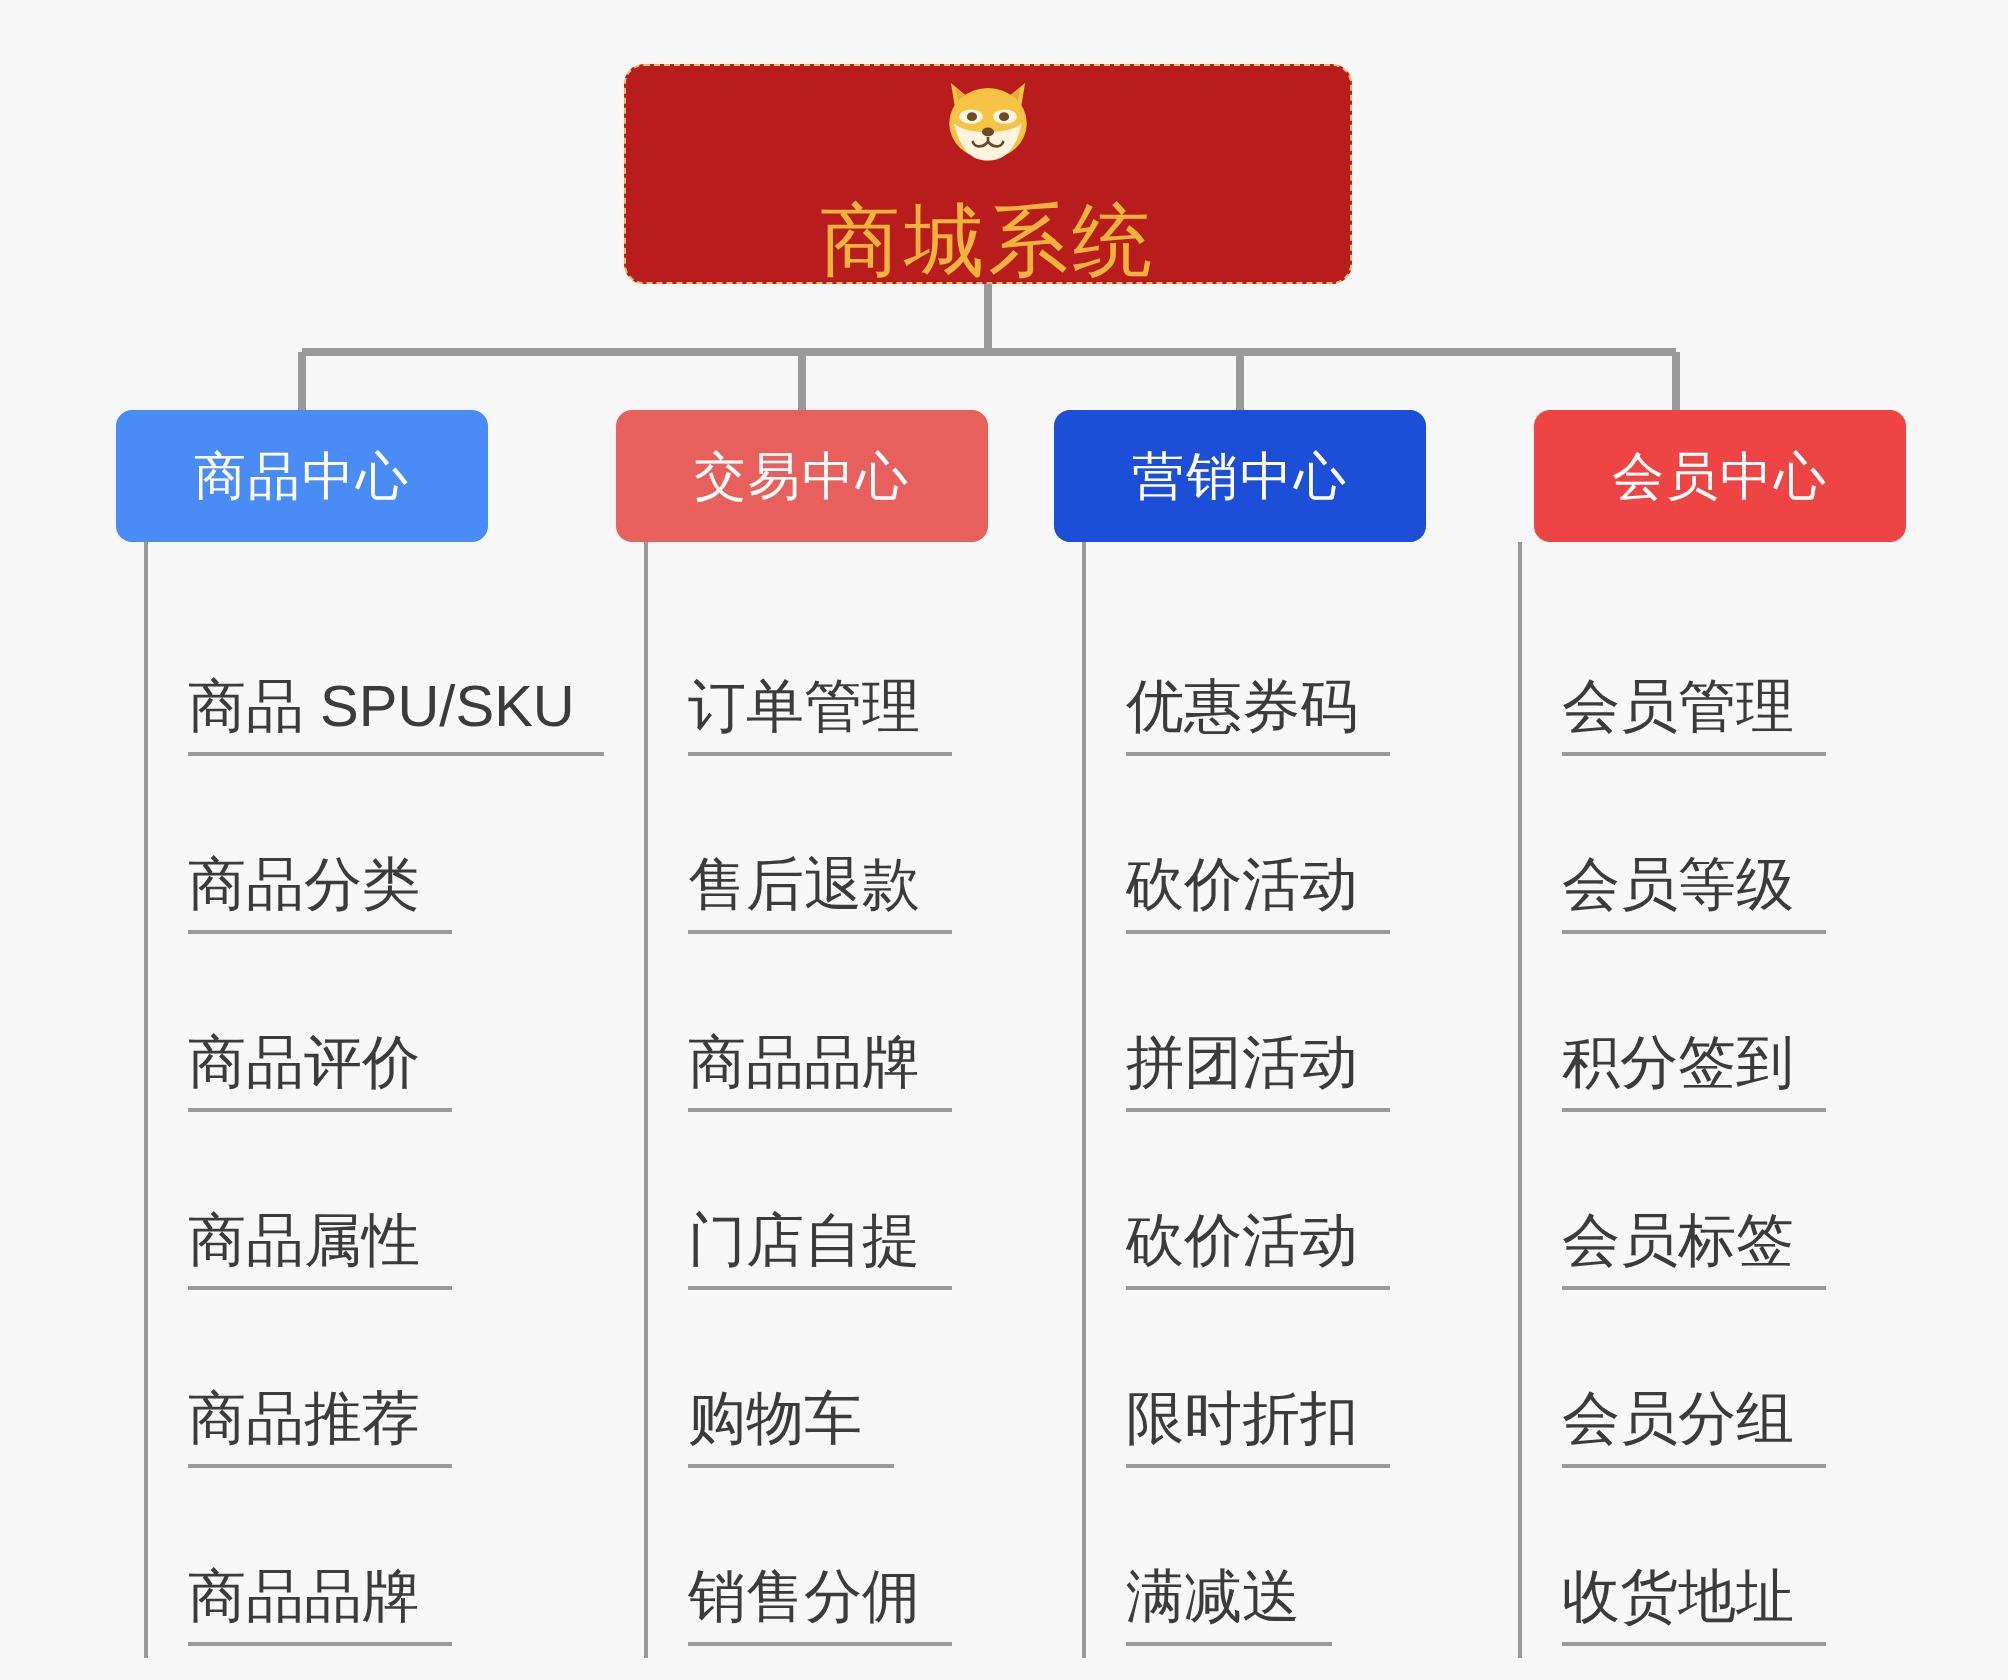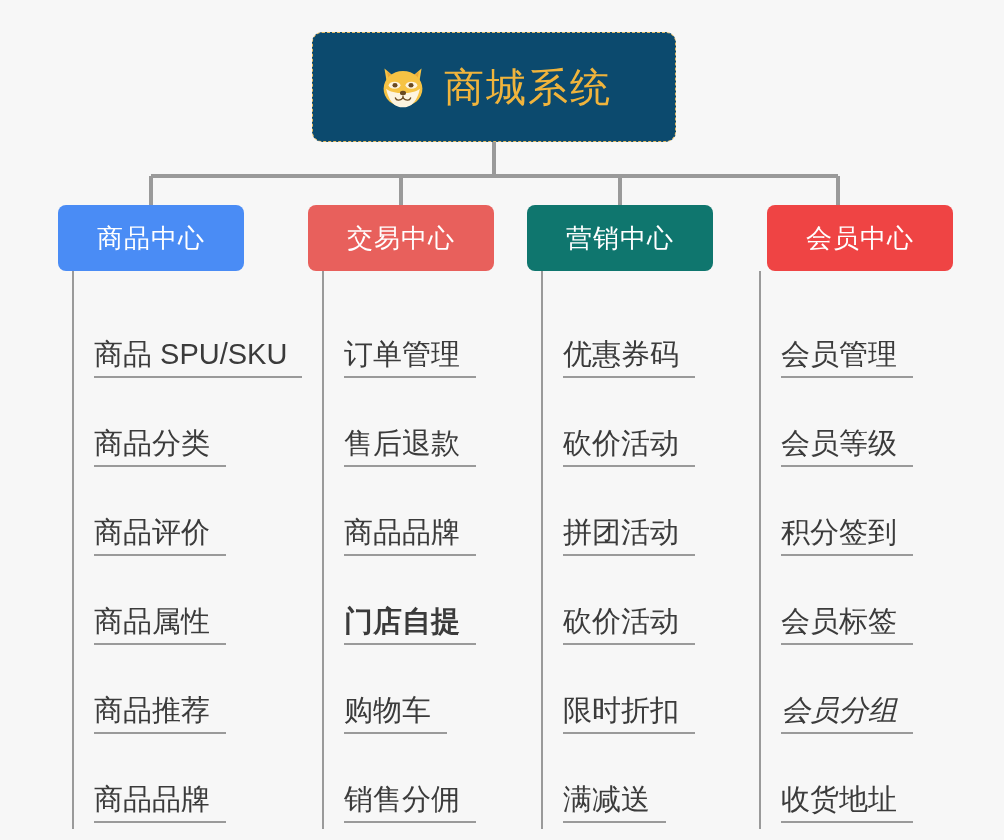--- a/index.html
+++ b/index.html
@@ -126,21 +126,21 @@
     <line x1="401" y1="176" x2="401" y2="205" stroke="#9a9a9a" stroke-width="4"></line>
     <line x1="620" y1="176" x2="620" y2="205" stroke="#9a9a9a" stroke-width="4"></line>
     <line x1="838" y1="176" x2="838" y2="205" stroke="#9a9a9a" stroke-width="4"></line>
 
     <line x1="73" y1="271" x2="73" y2="300" stroke="#9a9a9a" stroke-width="2"></line>
     <line x1="323" y1="271" x2="323" y2="300" stroke="#9a9a9a" stroke-width="2"></line>
     <line x1="542" y1="271" x2="542" y2="300" stroke="#9a9a9a" stroke-width="2"></line>
     <line x1="760" y1="271" x2="760" y2="300" stroke="#9a9a9a" stroke-width="2"></line>
   </svg>
 
-  <div id="root-node" style="background: #0c4a6e; border-color: rgb(231, 188, 99);">
+  <div id="root-node" style="background: #b91c1c; border-color: rgb(231, 188, 99); flex-direction: column;">
     <svg class="root-emoji" viewBox="0 0 64 64" xmlns="http://www.w3.org/2000/svg">
       <path d="M10 10 L22 20 L14 34 Z" fill="#f6c344"></path>
       <path d="M54 10 L42 20 L50 34 Z" fill="#f6c344"></path>
       <path d="M13 13 L21 20 L16 30 Z" fill="#e8a93a"></path>
       <path d="M51 13 L43 20 L48 30 Z" fill="#e8a93a"></path>
       <ellipse cx="32" cy="34" rx="23" ry="21" fill="#f6c344"></ellipse>
       <path d="M11 36 a21 21 0 0 0 42 0 a21 21 0 0 1 -42 0 z" fill="#f6c344"></path>
       <path d="M12 34 C16 52 24 56 32 56 C40 56 48 52 52 34 C44 41 20 41 12 34 Z" fill="#fdf4e0"></path>
       <ellipse cx="22" cy="30" rx="7" ry="4.2" fill="#fdf4e0"></ellipse>
       <ellipse cx="42" cy="30" rx="7" ry="4.2" fill="#fdf4e0"></ellipse>
@@ -153,21 +153,21 @@
     </svg>
     <span class="root-title" style="color: rgb(240, 180, 60);">商城系统</span>
   </div>
 
   <div class="branch-header" style="left: 58px; background: rgb(74, 140, 245);">
       <span>商品中心</span>
     </div>
   <div class="branch-header" style="left: 308px; background: rgb(232, 96, 92);">
       <span>交易中心</span>
     </div>
-  <div class="branch-header" style="left: 527px; background: #0f766e;">
+  <div class="branch-header" style="left: 527px; background: #1d4ed8;">
       <span>营销中心</span>
     </div>
   <div class="branch-header" style="left: 767px; background: #ef4444;">
       <span>会员中心</span>
     </div>
 
   <div class="leaf-column" style="left:72px;">
       <div class="column-spine" style="height: 534px; background: rgb(154, 154, 154);"></div>
       <div class="leaf-item">
         <span class="leaf-label" style="border-bottom-color: rgb(154, 154, 154);">商品 SPU/SKU</span>
@@ -193,21 +193,21 @@
       <div class="leaf-item">
         <span class="leaf-label" style="border-bottom-color: rgb(154, 154, 154);">订单管理</span>
       </div>
       <div class="leaf-item">
         <span class="leaf-label" style="border-bottom-color: rgb(154, 154, 154);">售后退款</span>
       </div>
       <div class="leaf-item">
         <span class="leaf-label" style="border-bottom-color: rgb(154, 154, 154);">商品品牌</span>
       </div>
       <div class="leaf-item">
-        <span class="leaf-label" style="border-bottom-color: rgb(154, 154, 154); font-weight: bold;">门店自提</span>
+        <span class="leaf-label" style="border-bottom-color: rgb(154, 154, 154);">门店自提</span>
       </div>
       <div class="leaf-item">
         <span class="leaf-label" style="border-bottom-color: rgb(154, 154, 154);">购物车</span>
       </div>
       <div class="leaf-item">
         <span class="leaf-label" style="border-bottom-color: rgb(154, 154, 154);">销售分佣</span>
       </div>
     </div>
   <div class="leaf-column" style="left:541px;">
       <div class="column-spine" style="height: 534px; background: rgb(154, 154, 154);"></div>
@@ -238,20 +238,20 @@
       <div class="leaf-item">
         <span class="leaf-label" style="border-bottom-color: rgb(154, 154, 154);">会员等级</span>
       </div>
       <div class="leaf-item">
         <span class="leaf-label" style="border-bottom-color: rgb(154, 154, 154);">积分签到</span>
       </div>
       <div class="leaf-item">
         <span class="leaf-label" style="border-bottom-color: rgb(154, 154, 154);">会员标签</span>
       </div>
       <div class="leaf-item">
-        <span class="leaf-label" style="border-bottom-color: rgb(154, 154, 154); font-style: italic;">会员分组</span>
+        <span class="leaf-label" style="border-bottom-color: rgb(154, 154, 154);">会员分组</span>
       </div>
       <div class="leaf-item">
         <span class="leaf-label" style="border-bottom-color: rgb(154, 154, 154);">收货地址</span>
       </div>
     </div>
 
 </div>
 
 </body></html>

